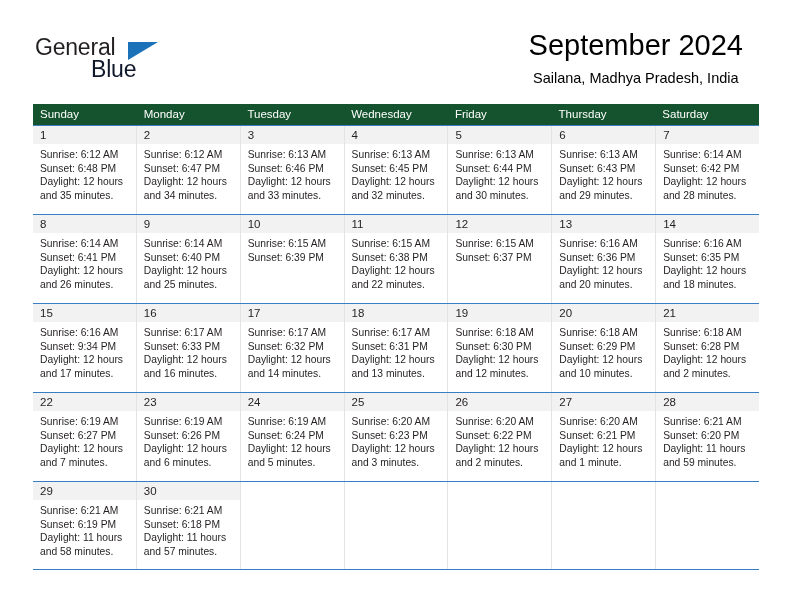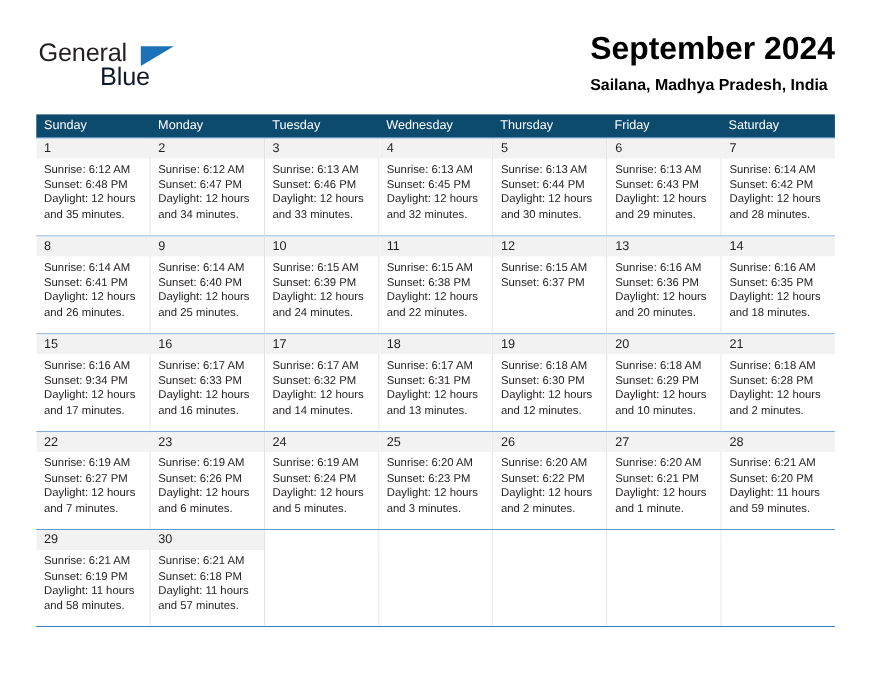--- a/index.html
+++ b/index.html
@@ -59,24 +59,23 @@
     left: 58px;
     top: 22px;
     font-size: 23px;
     letter-spacing: -0.2px;
     color: #0f172a;
     font-family: "Liberation Sans", sans-serif;
   }
 
   .title-block {
     position: absolute;
-    right: 0;
+    right: 16px;
     top: 0;
-    text-align: left;
-    font-weight: bold;
+    text-align: center;
   }
   .cal-title {
     font-size: 29px;
     color: #000000;
     line-height: 34px;
     white-space: nowrap;
   }
   .cal-subtitle {
     font-size: 14.5px;
     color: #000000;
@@ -87,21 +86,21 @@
 
   
   .calendar {
     position: absolute;
     left: 33px;
     top: 104px;
     width: 726px;
   }
   .weekdays {
     display: flex;
-    background: #0c4a6e;
+    background: #14532d;
     height: 21px;
   }
   .weekday {
     flex: 1 1 0;
     color: #ffffff;
     font-size: 11.5px;
     line-height: 21px;
     padding-left: 7px;
     box-sizing: border-box;
     white-space: nowrap;
@@ -166,22 +165,22 @@
     </div>
 
   </div>
 
   <div class="calendar">
     <div class="weekdays">
       <div class="weekday">Sunday</div>
       <div class="weekday">Monday</div>
       <div class="weekday">Tuesday</div>
       <div class="weekday">Wednesday</div>
+      <div class="weekday">Friday</div>
       <div class="weekday">Thursday</div>
-      <div class="weekday">Friday</div>
       <div class="weekday">Saturday</div>
     </div>
     <div id="weeks-container">
         <div class="week">
           <div class="day">
             <div class="daynum-band">
               <span class="daynum">1</span>
             </div>
             <div class="day-info">
               <div>Sunrise: 6:12 AM</div>
@@ -271,21 +270,20 @@
               <div class="daylight-line">Daylight: 12 hours and 25 minutes.</div>
             </div>
           </div>
           <div class="day">
             <div class="daynum-band">
               <span class="daynum">10</span>
             </div>
             <div class="day-info">
               <div>Sunrise: 6:15 AM</div>
               <div>Sunset: 6:39 PM</div>
-              <div class="daylight-line">Daylight: 12 hours and 24 minutes.</div>
             </div>
           </div>
           <div class="day">
             <div class="daynum-band">
               <span class="daynum">11</span>
             </div>
             <div class="day-info">
               <div>Sunrise: 6:15 AM</div>
               <div>Sunset: 6:38 PM</div>
               <div class="daylight-line">Daylight: 12 hours and 22 minutes.</div>

